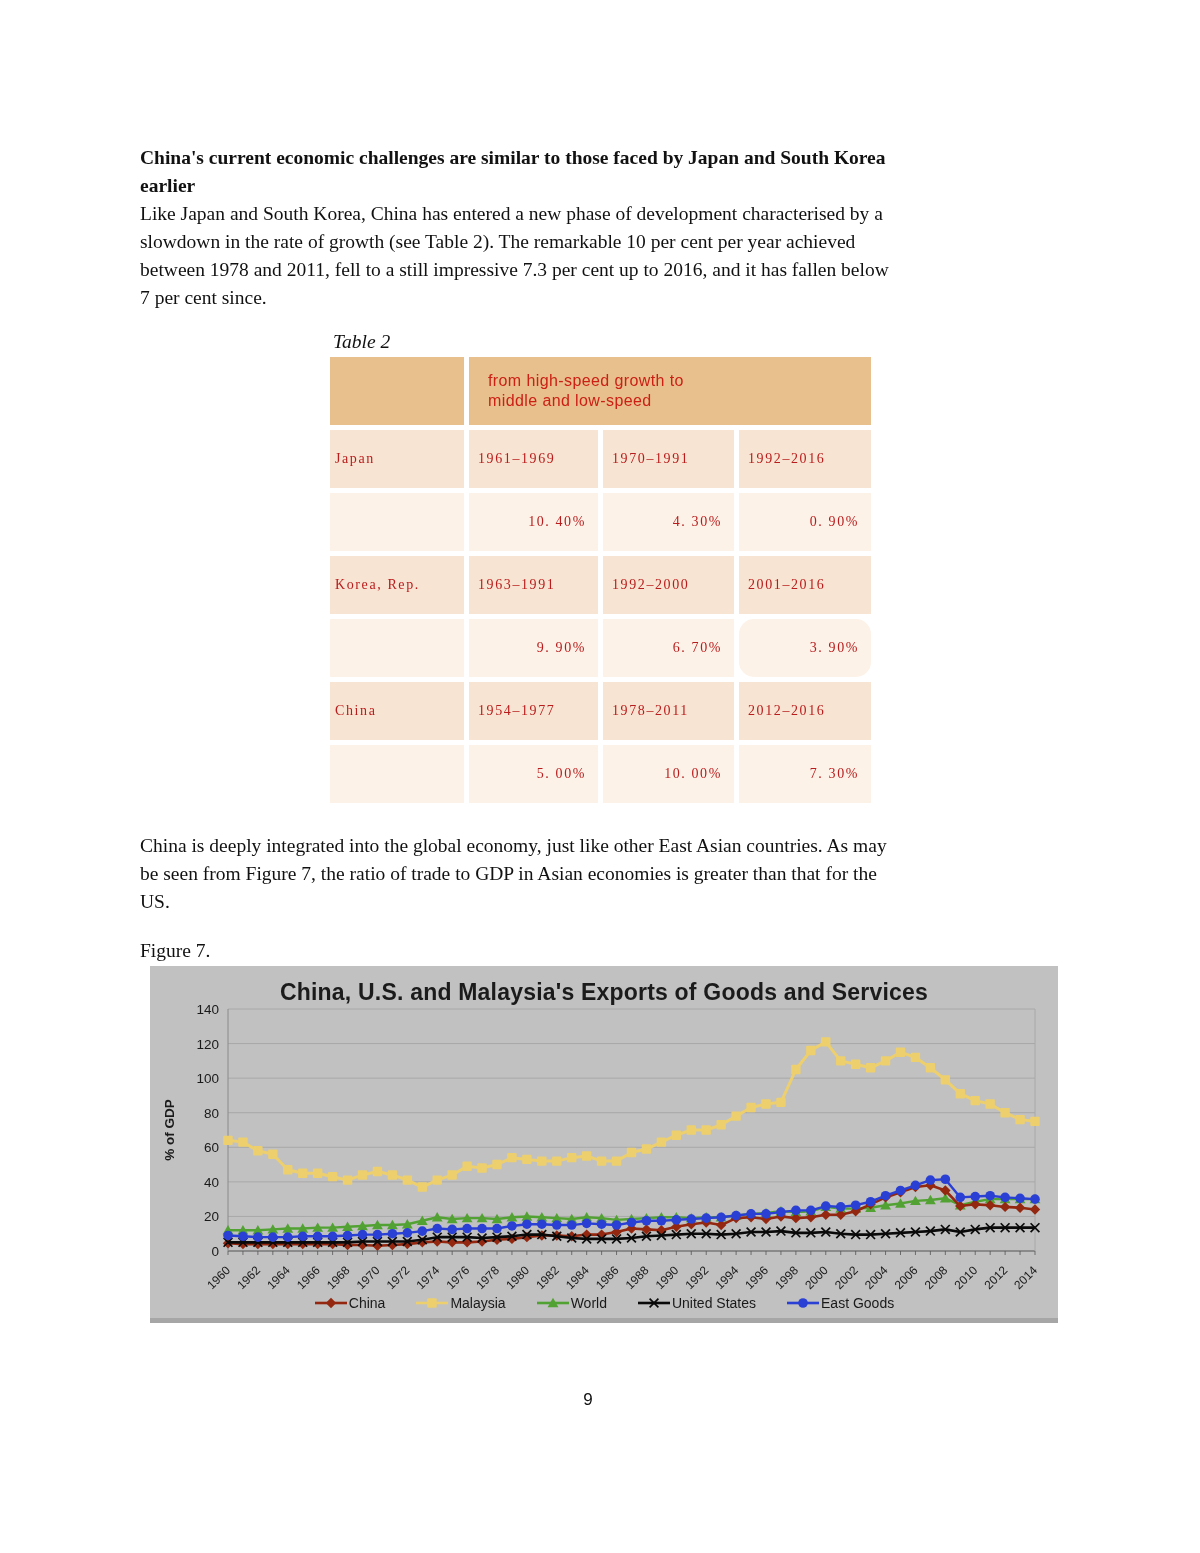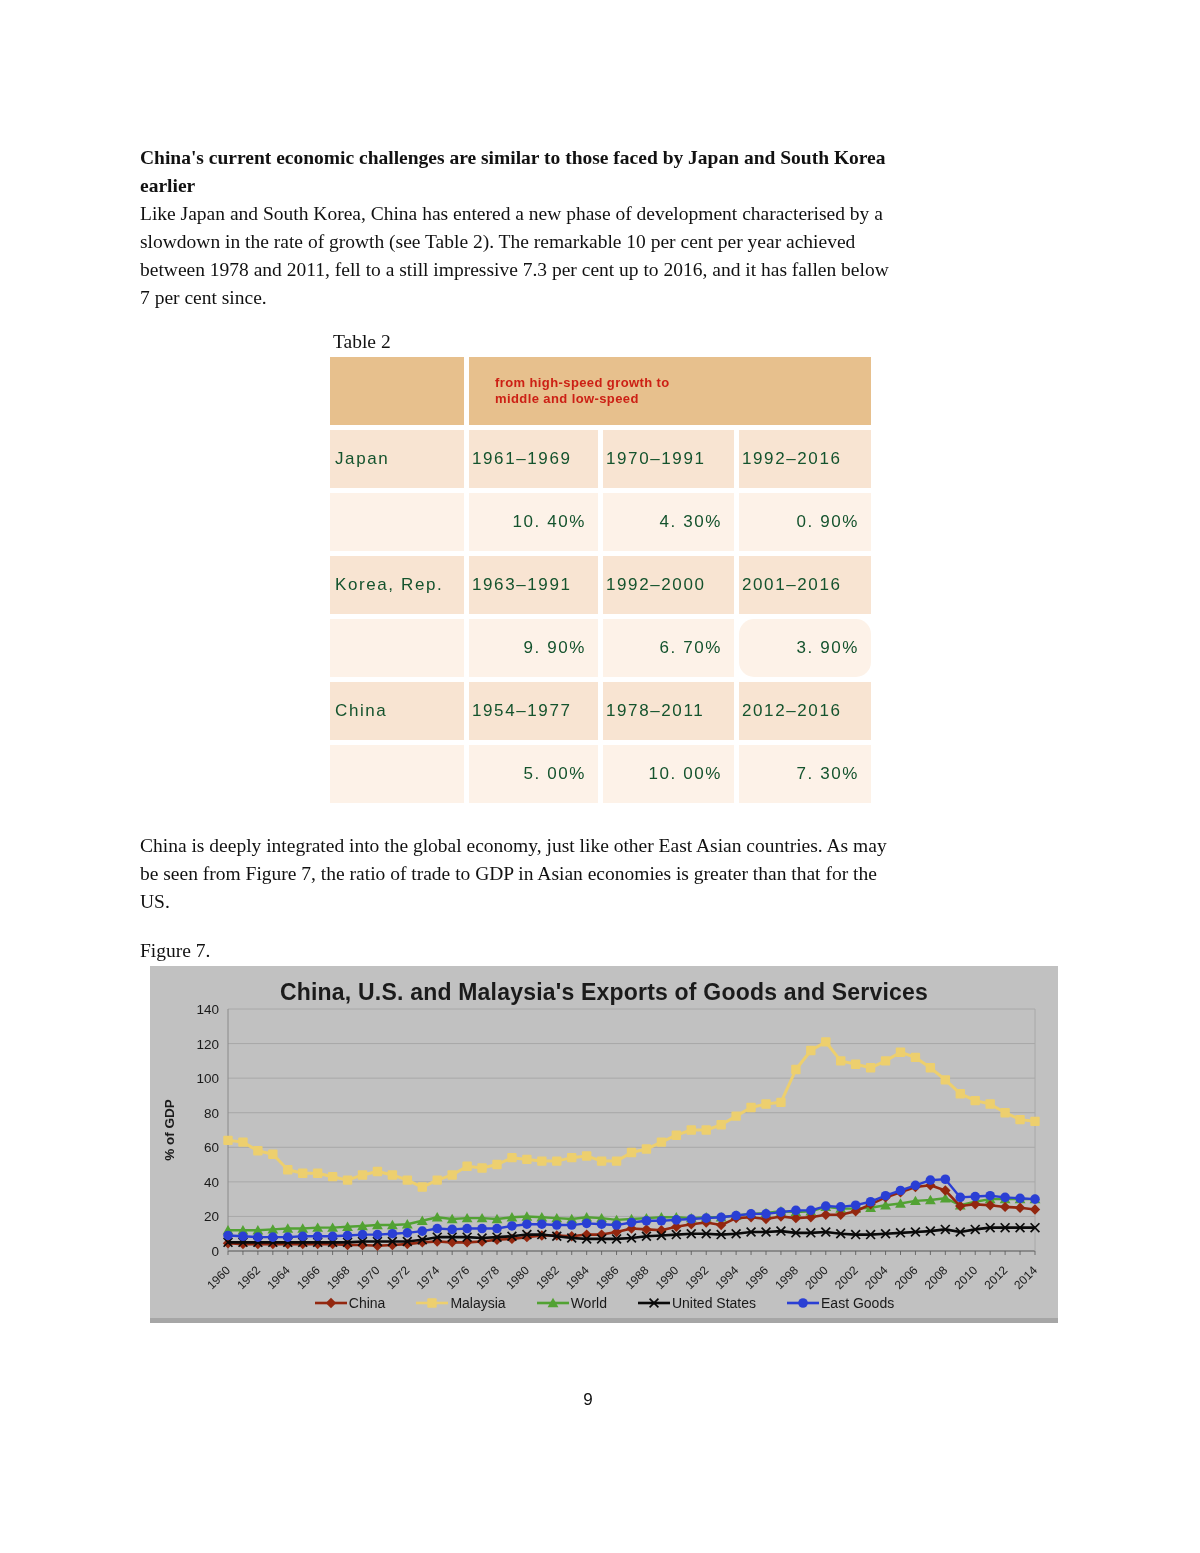--- a/index.html
+++ b/index.html
@@ -3,30 +3,30 @@
 <meta charset="utf-8">
 <style>
   html,body{margin:0;padding:0;background:#ffffff;}
   #page{position:relative;width:1176px;height:1553px;background:#ffffff;overflow:hidden;
         font-family:"Liberation Serif",serif;color:#111;}
   
   #intro{position:absolute;left:140px;top:144px;width:930px;}
   .txt-line{font-size:19.5px;line-height:28px;white-space:nowrap;}
   .txt-bold{font-weight:bold;}
   
-  #table2-label{position:absolute;left:333px;top:331px;font-size:19.5px;}
+  #table2-label{position:absolute;left:333px;top:331px;font-size:19.5px;font-style:italic;}
   #table2{position:absolute;left:330px;top:357px;width:541px;display:grid;
           grid-template-columns:134px 129px 131px 132px;
           grid-template-rows:68px repeat(6,58px);gap:5px;}
-  .t2cell{display:flex;align-items:center;font-family:Liberation Sans, sans-serif;
-          font-size:17px;letter-spacing:1.6px;color:#14532d;}
+  .t2cell{display:flex;align-items:center;font-family:Liberation Serif, serif;
+          font-size:14px;letter-spacing:1.6px;color:#b91c1c;}
   .t2-head{grid-column:2 / span 3;font-family:"Liberation Sans",sans-serif;
-           font-weight:bold;font-size:13px;line-height:1.22;padding-left:26px;
+           font-weight:normal;font-size:16px;line-height:1.22;padding-left:19px;
            letter-spacing:0.4px;}
-  .t2-years{padding-left:3px;text-align:right;}
+  .t2-years{padding-left:9px;text-align:right;}
   .t2-val{justify-content:flex-end;padding-right:12px;}
   .t2-country{padding-left:5px;line-height:1.25;}
   
   #para2{position:absolute;left:140px;top:832px;width:930px;}
   #figure7-label{position:absolute;left:140px;top:940px;font-size:19.5px;}
   
   #figure7{position:absolute;left:150px;top:966px;width:908px;height:352px;
            border-bottom:5px solid #a6a6a6;}
   #chart-title{position:absolute;left:0;top:13px;width:100%;text-align:center;
                font-family:"Liberation Sans",sans-serif;font-weight:bold;

